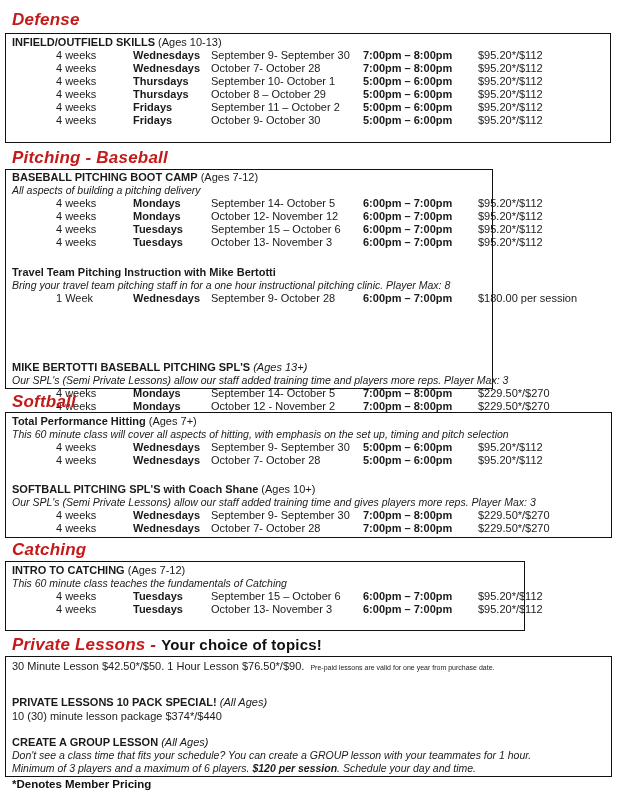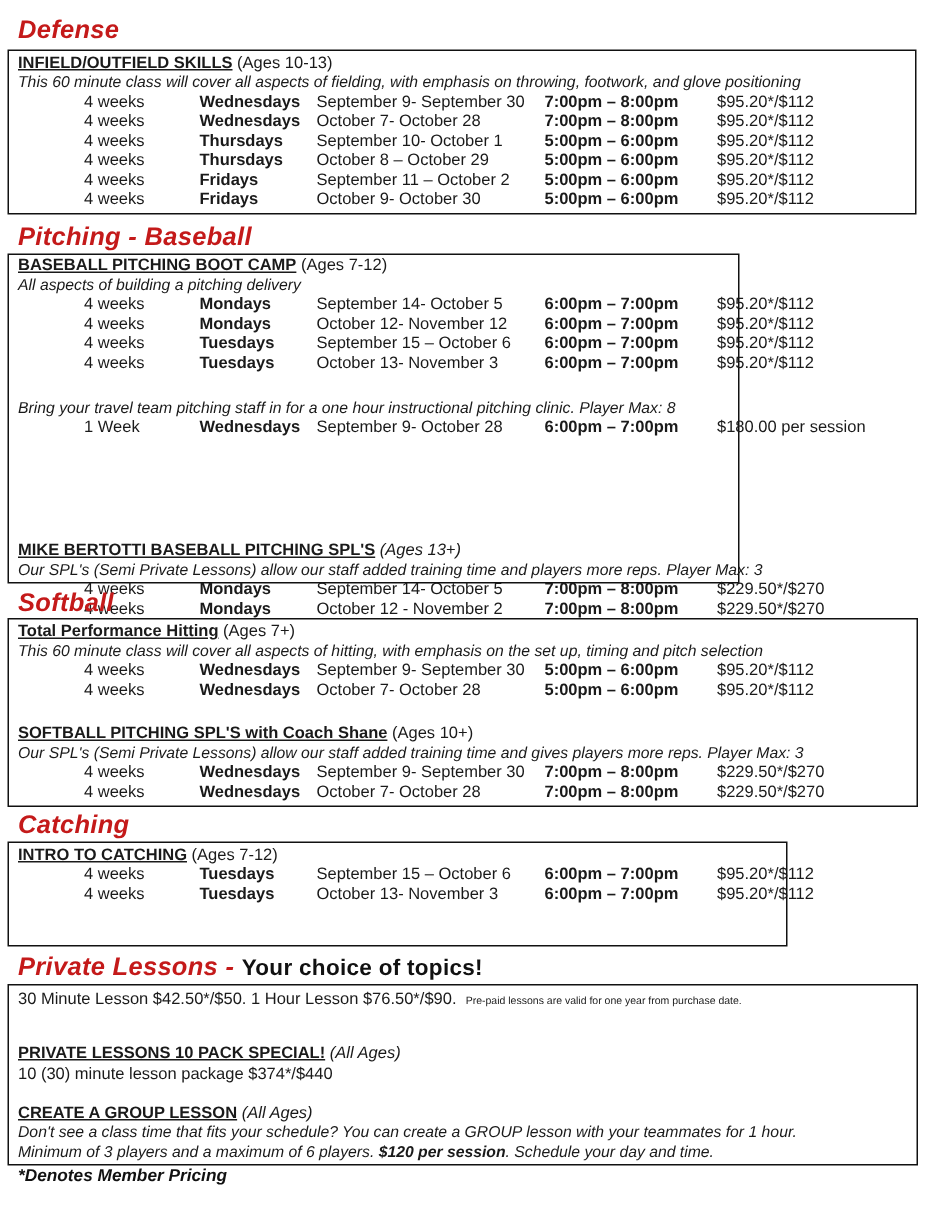--- a/index.html
+++ b/index.html
@@ -4,44 +4,43 @@
 <style>
   html, body { margin: 0; padding: 0; background: #ffffff; }
   body { width: 624px; height: 804px; position: relative; overflow: hidden;
          font-family: "Liberation Sans", sans-serif; color: #1a1a1a; font-size: 11px; }
   .section-title { position: absolute; left: 12px; font-family: "Liberation Sans", sans-serif;
          font-weight: bold; font-style: italic; color: #c41a1a; font-size: 17px; letter-spacing: 0.2px; }
   .section-title .sub { color: #111; font-style: normal; font-size: 15px; }
   .box { position: absolute; left: 5px; border: 1.3px solid #111; box-sizing: border-box; }
   .cls { position: absolute; left: 6px; right: 4px; }
   .cls-title { height: 13px; line-height: 13px; white-space: nowrap; font-size: 11px; }
-  .cls-title .name { font-weight: bold; text-decoration: underline; }
+  .cls-title .name { font-weight: bold; }
   .cls-title .ages { font-weight: normal; }
   .cls-title .ages.it { font-style: italic; }
   .desc { font-style: italic; height: 13px; line-height: 13px; white-space: nowrap; font-size: 10.5px; }
   .row { height: 13px; line-height: 13px; position: relative; white-space: nowrap; font-size: 11px; }
   .row span { position: absolute; top: 0; }
   .c-dur { left: 44px; }
   .c-day { left: 121px; font-weight: bold; }
   .c-date { left: 199px; text-align: center; }
   .c-time { left: 351px; font-weight: bold; }
   .c-price { left: 466px; }
   .plain { height: 14px; line-height: 14px; white-space: nowrap; font-size: 11px; }
   .small-note { font-size: 7px; }
-  .footnote { position: absolute; left: 12px; top: 778px; font-weight: bold; font-style: italic;
+  .footnote { position: absolute; left: 12px; top: 778px; font-weight: bold; 
               font-size: 11.5px; color: #111; text-align: center; }
 </style>
 </head>
 <body>
 
 <div class="section-title" style="top:10px;text-align:right;">Defense</div>
 <div class="box" style="top:33px; width:606px; height:110px;">
   <div class="cls" style="top:2px;">
     <div class="cls-title"><span class="name">INFIELD/OUTFIELD SKILLS</span> <span class="ages">(Ages 10-13)</span></div>
-    <div class="desc">This 60 minute class will cover all aspects of fielding, with emphasis on throwing, footwork, and glove positioning</div>
     <div>
         <div class="row">
           <span class="c-dur">4 weeks</span>
           <span class="c-day">Wednesdays</span>
           <span class="c-date">September 9- September 30</span>
           <span class="c-time">7:00pm – 8:00pm</span>
           <span class="c-price">$95.20*/$112</span>
         </div>
         <div class="row">
           <span class="c-dur">4 weeks</span>
@@ -112,20 +111,21 @@
         <div class="row">
           <span class="c-dur">4 weeks</span>
           <span class="c-day">Tuesdays</span>
           <span class="c-date">October 13- November 3</span>
           <span class="c-time">6:00pm – 7:00pm</span>
           <span class="c-price">$95.20*/$112</span>
         </div>
       </div>
   </div>
   <div class="cls" style="top:96px;">
+    <div class="cls-title"><span class="name">Travel Team Pitching Instruction with Mike Bertotti</span></div>
     <div class="desc">Bring your travel team pitching staff in for a one hour instructional pitching clinic.  Player Max: 8</div>
     <div>
         <div class="row">
           <span class="c-dur">1 Week</span>
           <span class="c-day">Wednesdays</span>
           <span class="c-date">September 9- October 28</span>
           <span class="c-time">6:00pm – 7:00pm</span>
           <span class="c-price">$180.00 per session</span>
         </div>
       </div>
@@ -193,20 +193,21 @@
           <span class="c-price">$229.50*/$270</span>
         </div>
       </div>
   </div>
 </div>
 
 <div class="section-title" style="top:540px;">Catching</div>
 <div class="box" style="top:561px; width:520px; height:70px;">
   <div class="cls" style="top:2px;">
     <div class="cls-title"><span class="name">INTRO TO CATCHING</span> <span class="ages">(Ages 7-12)</span></div>
+    <div class="desc">This 60 minute class teaches the fundamentals of Catching</div>
     <div>
         <div class="row">
           <span class="c-dur">4 weeks</span>
           <span class="c-day">Tuesdays</span>
           <span class="c-date">September 15 – October 6</span>
           <span class="c-time">6:00pm – 7:00pm</span>
           <span class="c-price">$95.20*/$112</span>
         </div>
         <div class="row">
           <span class="c-dur">4 weeks</span>

